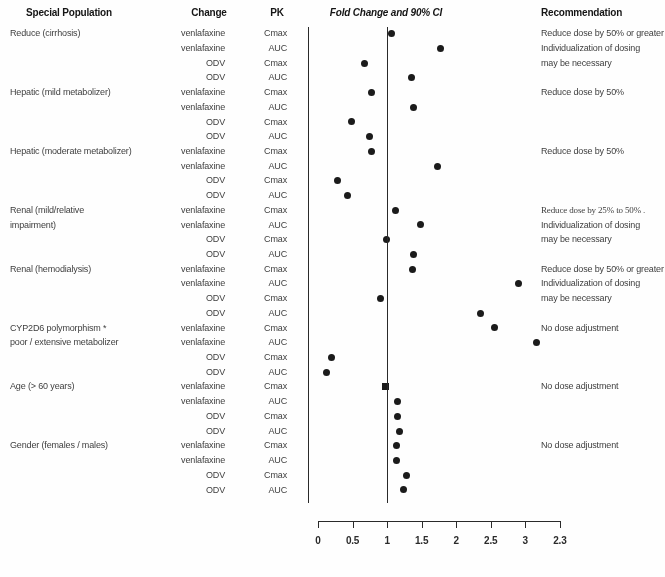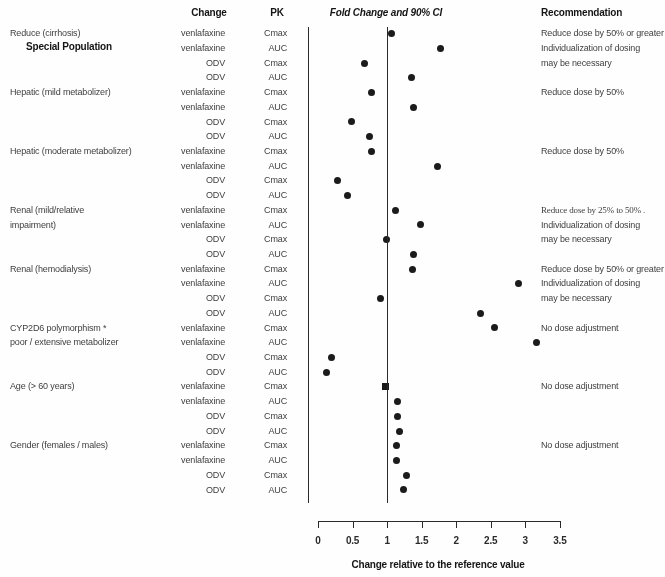--- a/index.html
+++ b/index.html
@@ -31,21 +31,21 @@
   }
   .axis-title {
     position:absolute; font-size:10px; font-weight:bold; color:#151515;
     transform:translateX(-50%); white-space:nowrap; letter-spacing:-0.2px;
   }
 </style>
 </head>
 <body>
 
 <div id="figure">
-  <div class="hdr" style="left:69px; top:7px;margin-top:34px;">Special Population</div>
+  <div class="hdr" style="left:69px; top:7px;">Special Population</div>
   <div class="hdr" style="left:209px; top:7px;">Change</div>
   <div class="hdr" style="left:277px; top:7px;">PK</div>
   <div class="hdr" style="left:386px; top:7px;font-style:italic;">Fold Change and 90% CI</div>
   <div class="hdr left-align" style="left:541px; top:7px;">Recommendation</div>
 
   <div id="rows">
       <div class="rowline analyte" style="top: 26.2px; height: 14.72px; line-height: 14.72px;">venlafaxine</div>
       <div class="rowline pk" style="top: 26.2px; height: 14.72px; line-height: 14.72px;">Cmax</div>
       <div class="marker" style="background: rgb(27, 27, 27); left: 388.437px; top: 30.06px;"></div>
       <div class="rowline analyte" style="top: 40.92px; height: 14.72px; line-height: 14.72px;">venlafaxine</div>
@@ -180,16 +180,15 @@
       <div class="tick-label" style="left: 387.1px; top: 535px;">1</div>
       <div class="tick" style="left: 421.65px; top: 521px;"></div>
       <div class="tick-label" style="left: 421.65px; top: 535px;">1.5</div>
       <div class="tick" style="left: 456.2px; top: 521px;"></div>
       <div class="tick-label" style="left: 456.2px; top: 535px;">2</div>
       <div class="tick" style="left: 490.75px; top: 521px;"></div>
       <div class="tick-label" style="left: 490.75px; top: 535px;">2.5</div>
       <div class="tick" style="left: 525.3px; top: 521px;"></div>
       <div class="tick-label" style="left: 525.3px; top: 535px;">3</div>
       <div class="tick" style="left: 559.85px; top: 521px;"></div>
-      <div class="tick-label" style="left: 559.85px; top: 535px;">3.5</div>
+      <div class="tick-label" style="left: 559.85px; top: 535px;">2.3</div>
     </div>
-  <div class="axis-title" style="left:438px; top:559px;">Change relative to the reference value</div>
 </div>
 
 </body></html>

